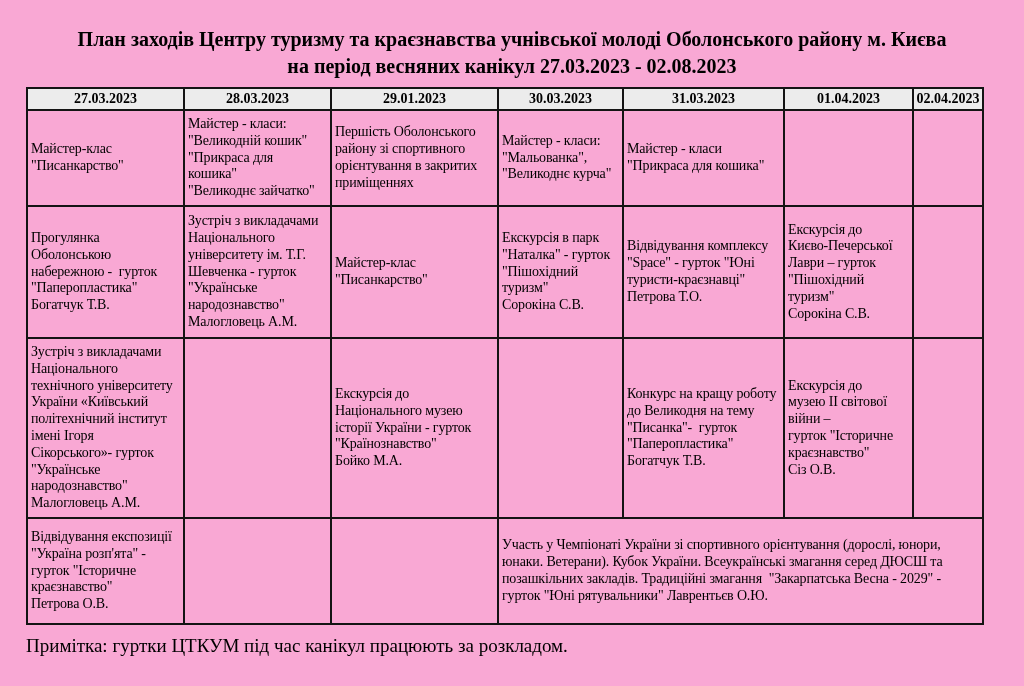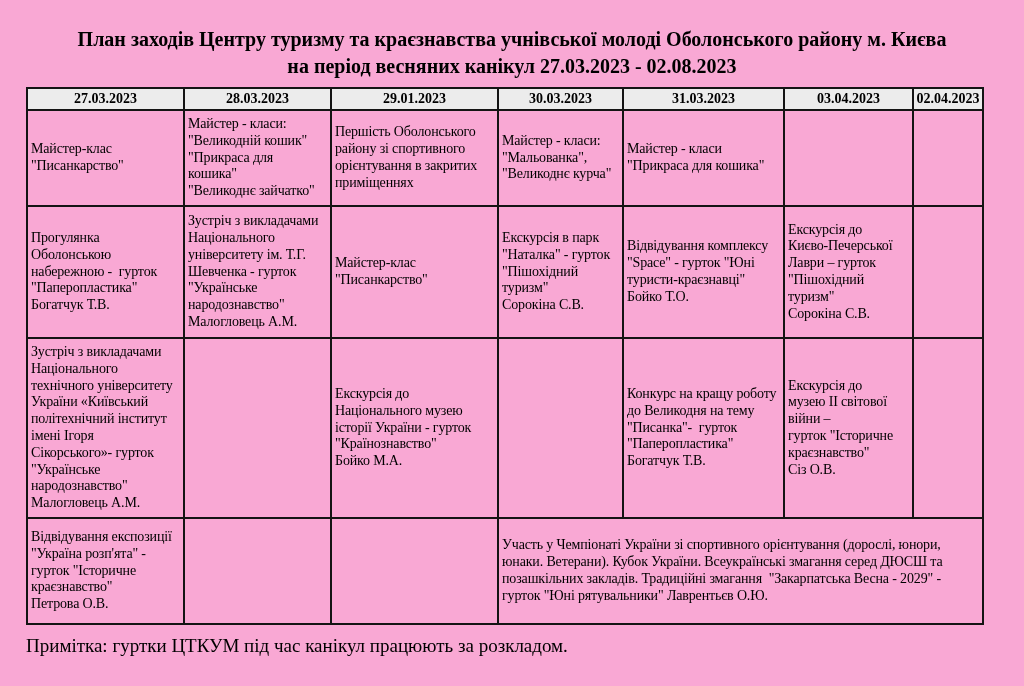--- a/index.html
+++ b/index.html
@@ -82,21 +82,21 @@
       <col style="width:129px">
       <col style="width:70px">
     </colgroup>
     <tbody>
       <tr>
         <th>27.03.2023</th>
         <th>28.03.2023</th>
         <th>29.01.2023</th>
         <th>30.03.2023</th>
         <th>31.03.2023</th>
-        <th>03.04.2023</th>
+        <th>01.04.2023</th>
         <th>02.04.2023</th>
       </tr>
       <tr class="r1">
         <td>Майстер-клас
 "Писанкарство"</td>
         <td>Майстер - класи:
 "Великодній кошик"
 "Прикраса для
 кошика"
 "Великоднє зайчатко"</td>
@@ -128,21 +128,21 @@
         <td>Майстер-клас
 "Писанкарство"</td>
         <td>Екскурсія в парк
 "Наталка" - гурток
 "Пішохідний
 туризм"
 Сорокіна С.В.</td>
         <td>Відвідування комплексу
 "Space" - гурток "Юні
 туристи-краєзнавці"
-Бойко Т.О.</td>
+Петрова Т.О.</td>
         <td>Екскурсія до
 Києво-Печерської
 Лаври – гурток
 "Пішохідний
 туризм"
 Сорокіна С.В.</td>
         <td></td>
       </tr>
       <tr class="r3">
         <td>Зустріч з викладачами

